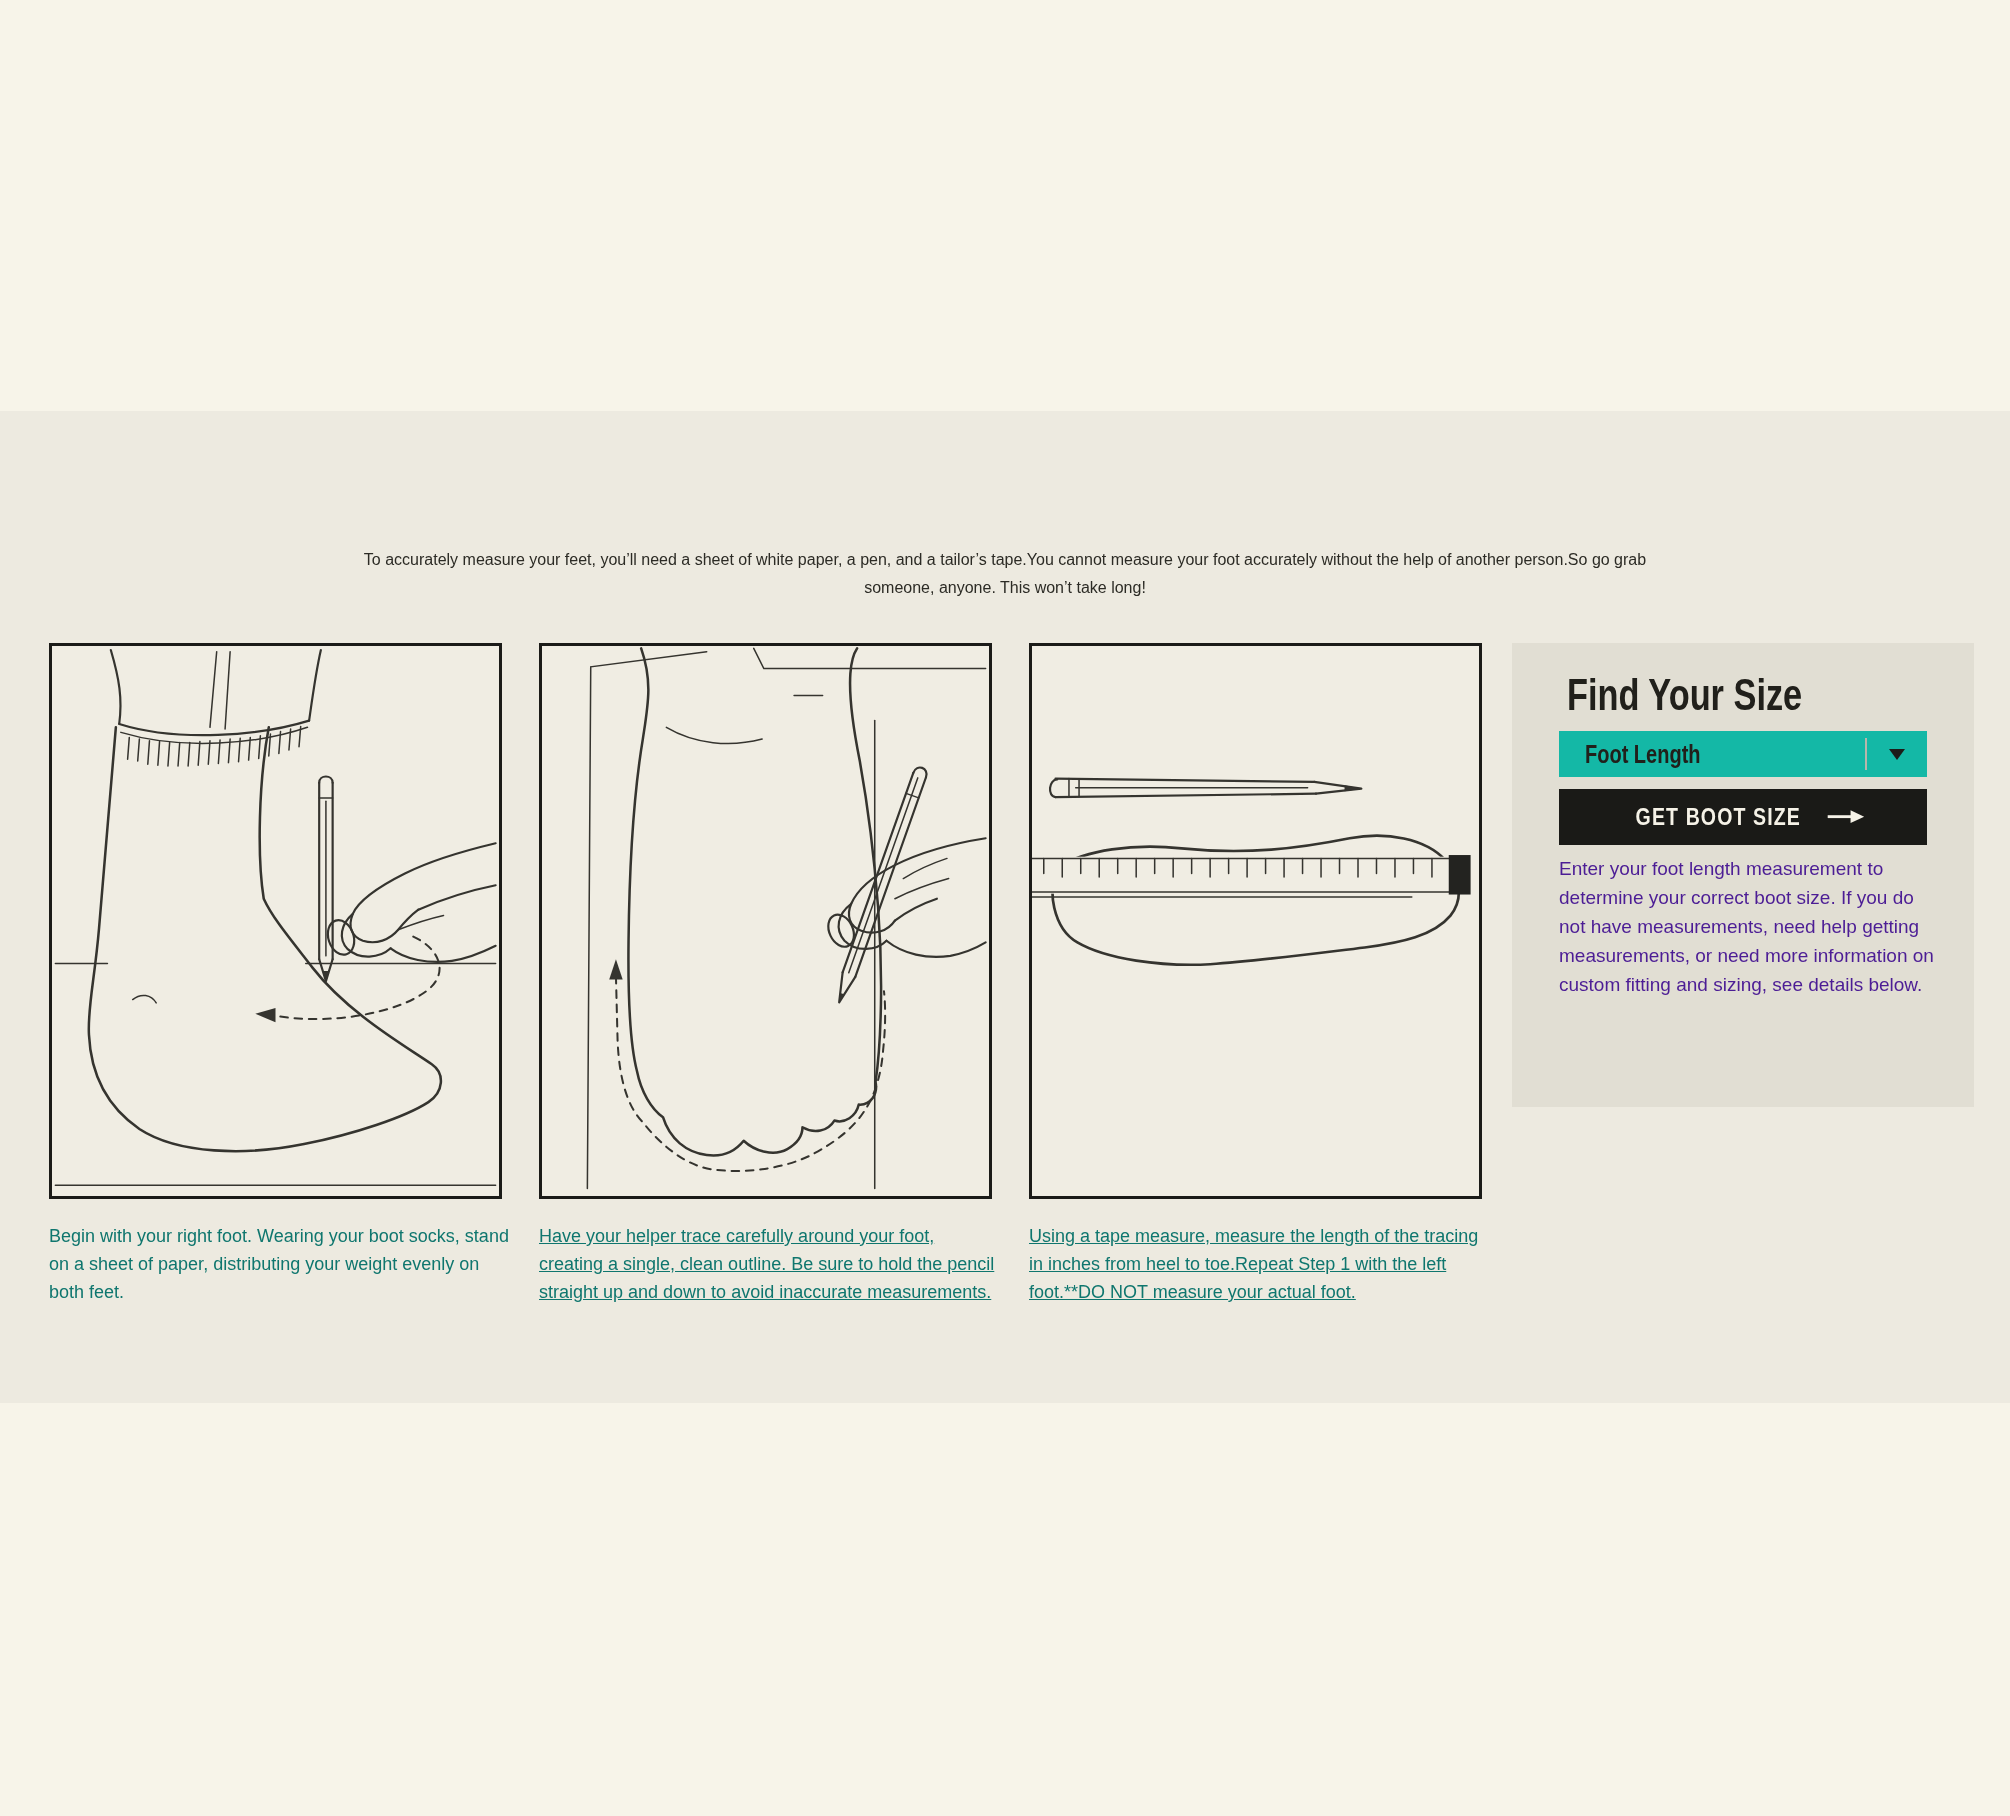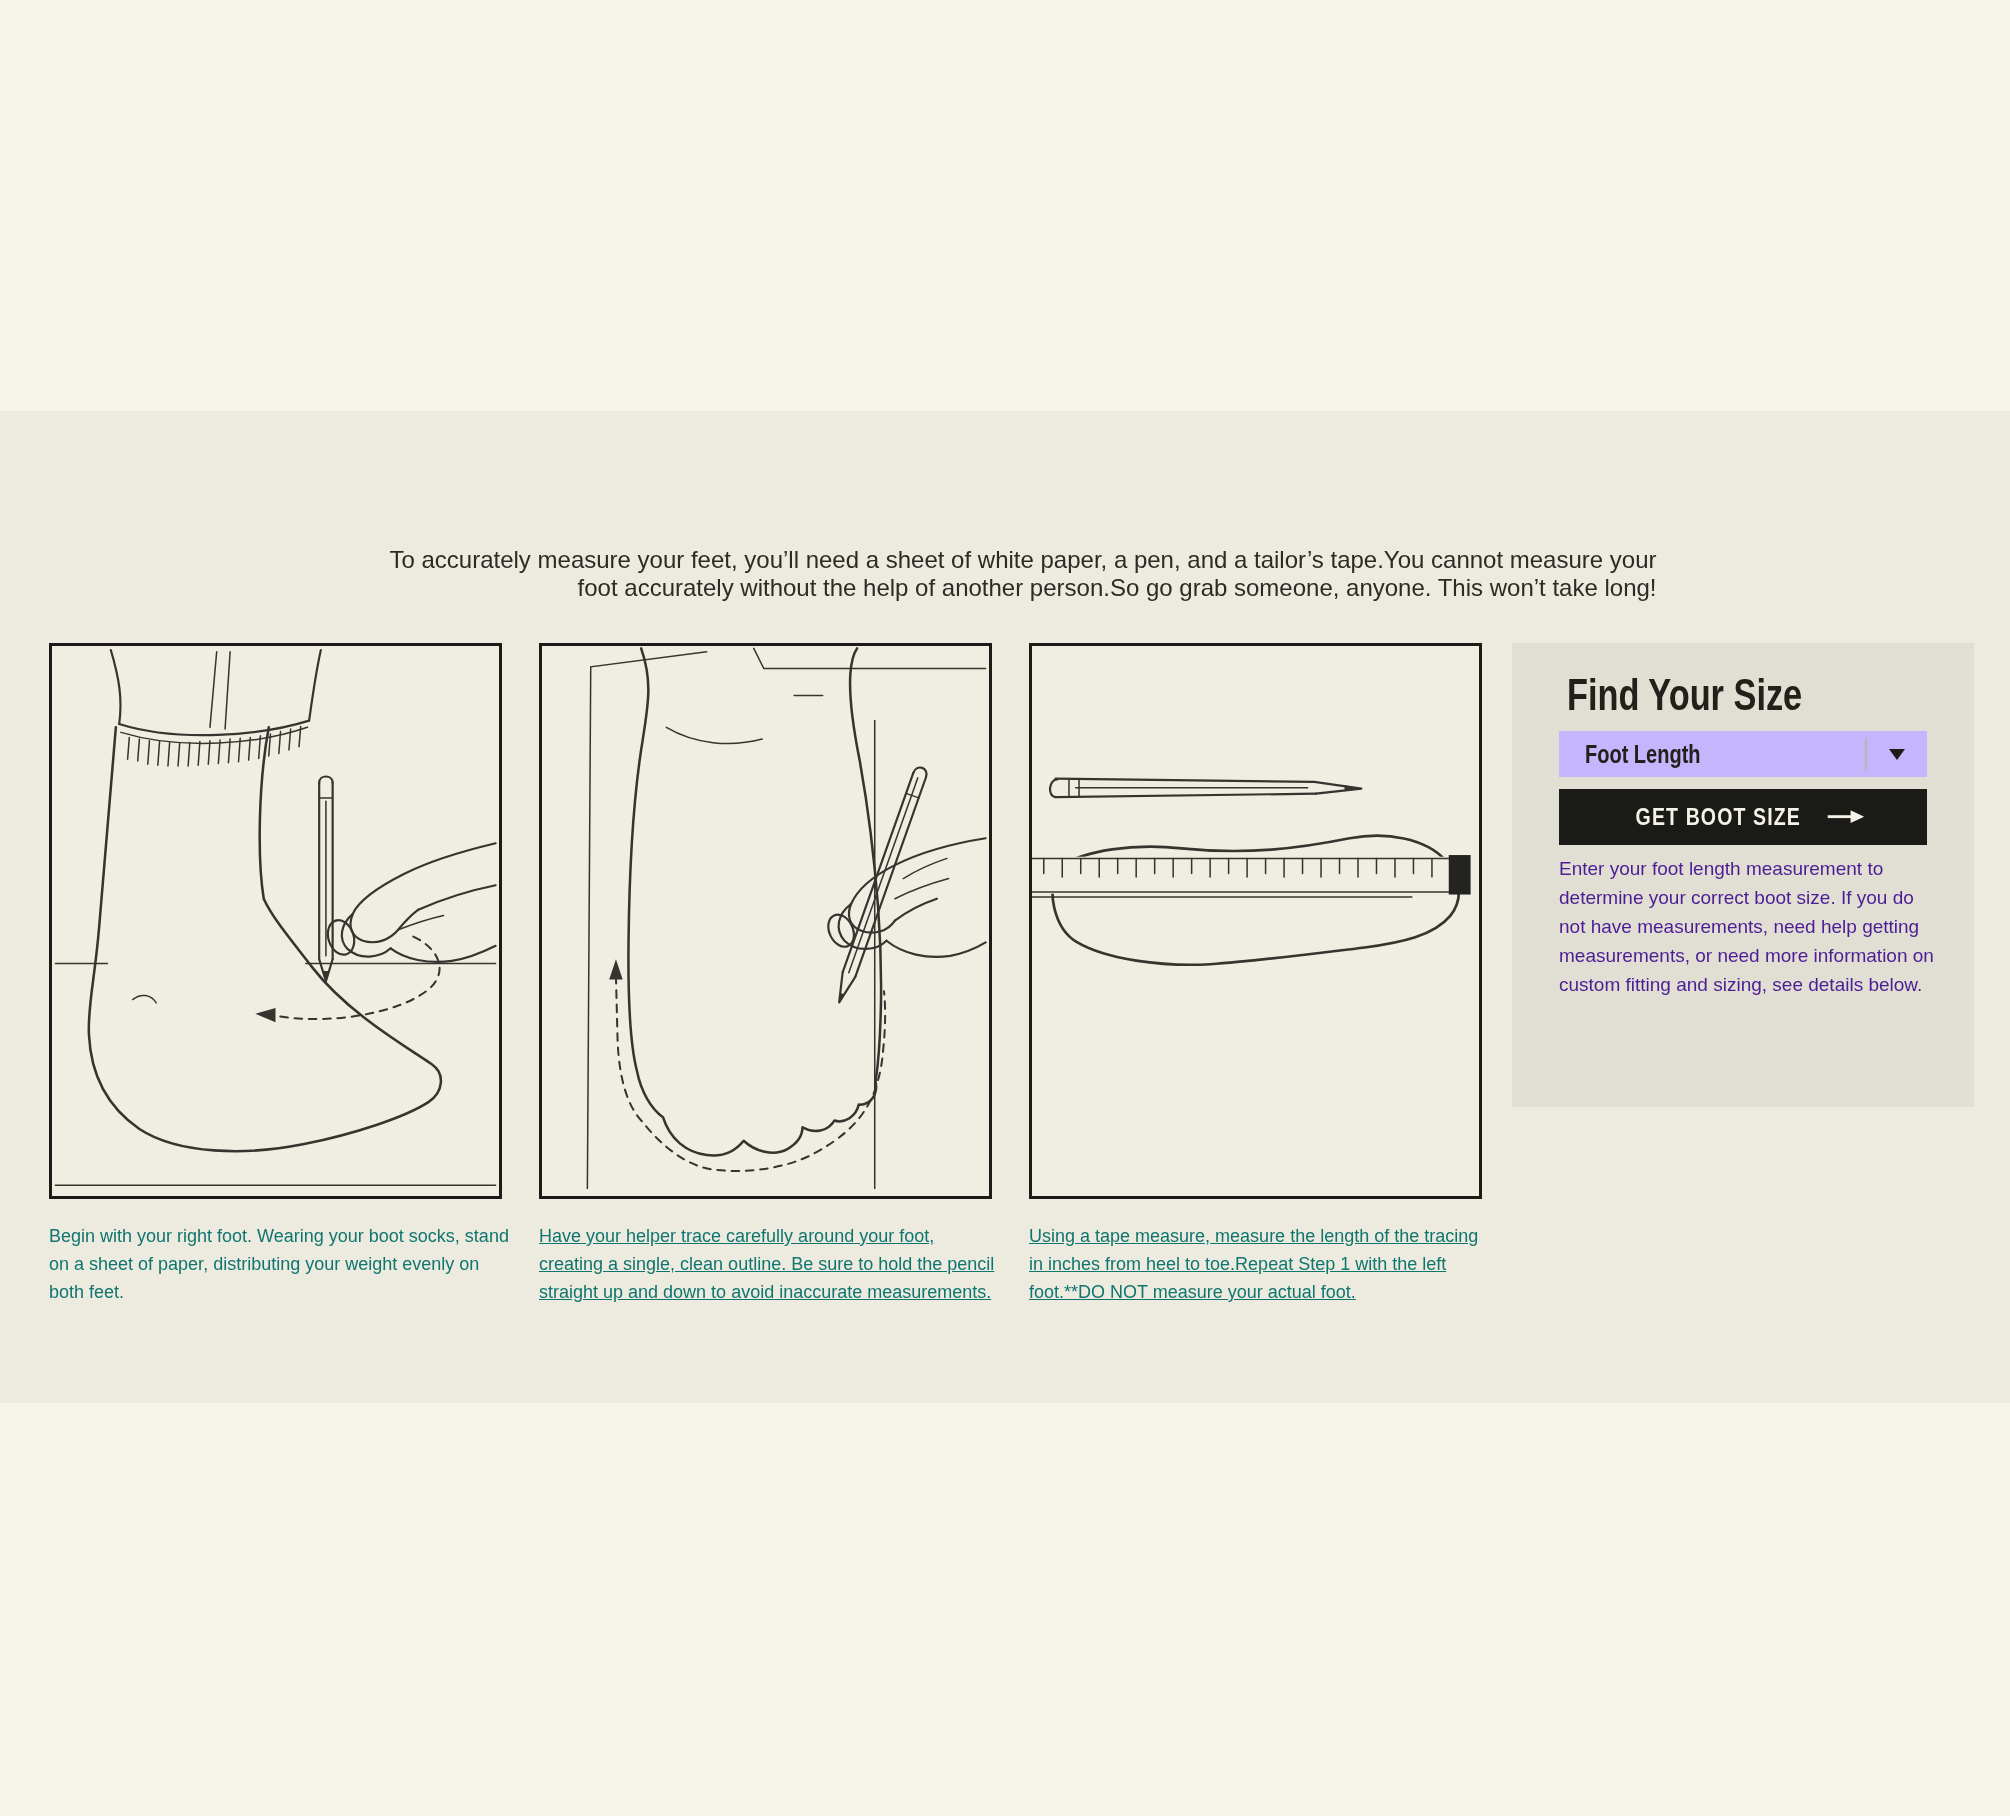--- a/index.html
+++ b/index.html
@@ -18,22 +18,22 @@
   .cond{display:inline-block;transform:scaleX(0.78);transform-origin:center;white-space:nowrap;}
   .cond-left{display:inline-block;transform:scaleX(0.78);transform-origin:left center;white-space:nowrap;}
 
   .page-title{
     position:absolute;left:0;top:48px;width:100%;
     text-align:center;margin:0;
     font-size:39px;font-weight:bold;letter-spacing:0;color:#26251F;
   }
   .intro{
     position:absolute;left:50%;top:135px;transform:translateX(-50%);
-    width:1303px;margin:0;text-align:right;
-    font-size:24px;line-height:28px;color:#2C2B25;
+    width:1303px;margin:0;text-align:center;
+    font-size:16px;line-height:28px;color:#2C2B25;
   }
 
   .panel{
     position:absolute;top:232px;width:453px;height:556px;
     box-sizing:border-box;border:3.4px solid #1B1B18;background:#F0EDE3;
     margin:0;
   }
   .panel svg{display:block;width:100%;height:100%;}
   #fig1{left:49px;} #fig2{left:539px;} #fig3{left:1029px;}
 
@@ -51,21 +51,21 @@
   .sidebar{
     position:absolute;left:1512px;top:232px;width:462px;height:464px;
     background:#E1DED3;
   }
   .sidebar h2{
     position:absolute;left:47px;top:19px;margin:8px;
     font-size:44px;font-weight:bold;color:#21201B;
   }
   .dropdown{
     position:absolute;left:47px;top:88px;width:368px;height:46px;
-    box-sizing:border-box;background:#c4b5fd;cursor:pointer;
+    box-sizing:border-box;background:#14b8a6;cursor:pointer;
   }
   .dropdown .value{
     position:absolute;left:25.6px;top:50%;transform:translateY(-50%) scaleX(0.8);
     transform-origin:left center;
     font-size:25px;font-weight:bold;color:#21201B;white-space:nowrap;
   }
   .dropdown .sep{
     position:absolute;right:60px;top:6.8px;bottom:6.8px;width:1.7px;background:#B9B6AB;
   }
   .dropdown .caret{

